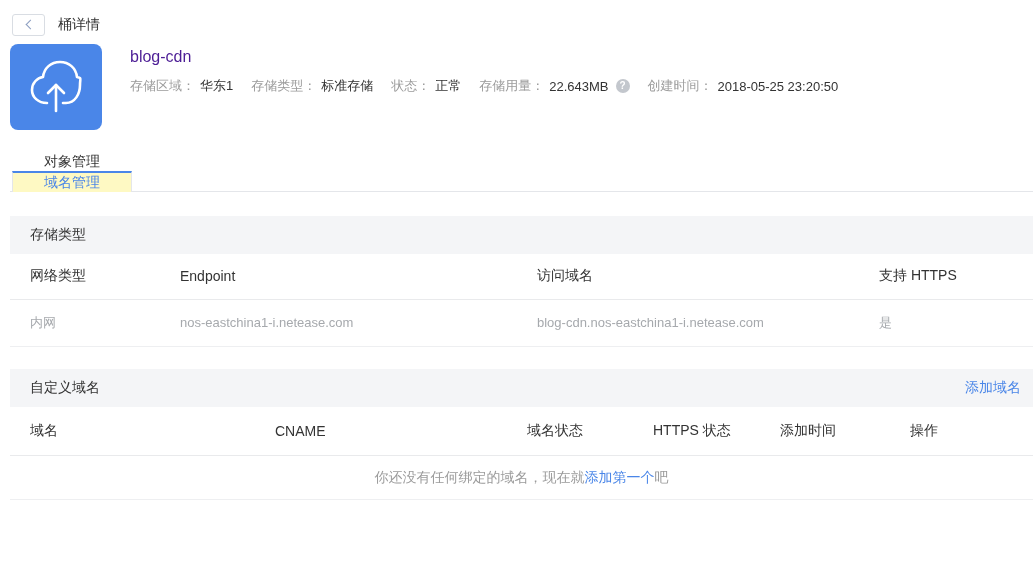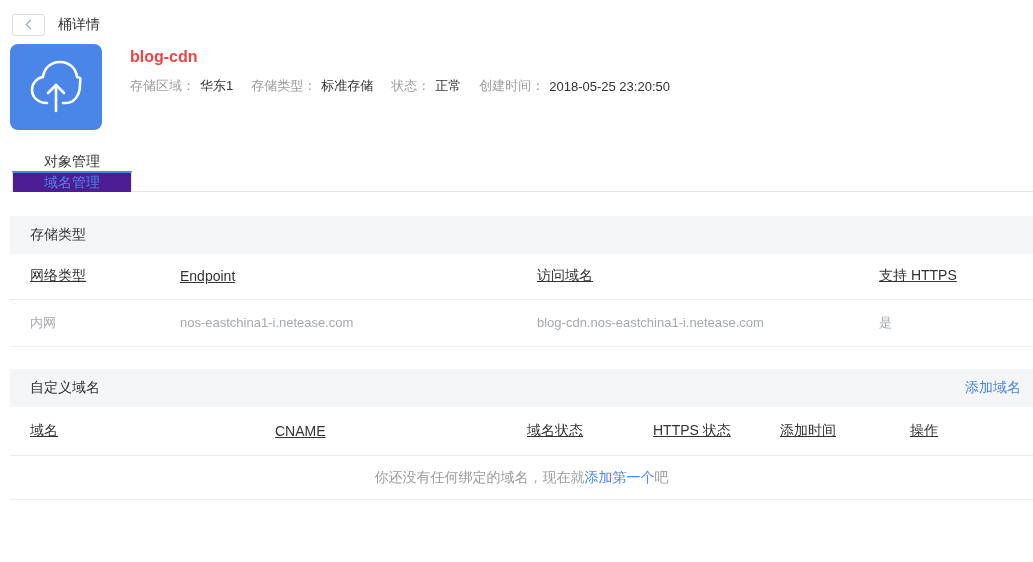--- a/index.html
+++ b/index.html
@@ -26,21 +26,21 @@
   }
   .topbar-title { margin-left: 13px; font-size: 14px; color: #333; }
 
   
   .bucket-header { display: flex; margin: 4px 0 0 10px; }
   .bucket-icon {
     width: 92px; height: 86px; background: #4a86e8; border-radius: 8px;
     display: flex; align-items: center; justify-content: center; flex-shrink: 0;
   }
   .bucket-meta { margin-left: 28px; padding-top: 2px; }
-  .bucket-name { font-size: 16px; font-weight: bold; color: #ef4444; line-height: 22px; }
+  .bucket-name { font-size: 16px; font-weight: normal; color: #4c1d95; line-height: 22px; }
   .info-row { margin-top: 9px; font-size: 13px; display: flex; align-items: center; white-space: nowrap; }
   .info-item { margin-right: 18px; display: flex; align-items: center; }
   .info-label { color: #9b9b9b; margin-right: 5px; }
   .info-value { color: #333; }
   .help-icon {
     display: inline-flex; align-items: center; justify-content: center;
     width: 14px; height: 14px; border-radius: 50%;
     background: #c3c7cd; color: #fff; font-size: 10px; font-weight: bold;
     margin-left: 7px; cursor: pointer; line-height: 1;
   }
@@ -51,39 +51,39 @@
     border-bottom: 1px solid #e4e6ea; height: 41px;
     padding-left: 2px;
     flex-direction: column;
   }
   .tab {
     width: 120px; height: 41px; display: flex; align-items: center; justify-content: center;
     font-size: 14px; color: #333; cursor: pointer; position: relative;
     border: 1px solid transparent; border-bottom: none; background: transparent;
   }
   .tab.active {
-    color: #4a86e8; background: #4c1d95;
+    color: #4a86e8; background: #fef9c3;
     border-color: #e4e6ea;
     border-top: 2px solid #4a86e8;
     margin-bottom: -1px; height: 42px;
   }
 
   
   .content { margin: 0 0 0 10px; }
   .section-bar {
     background: #f4f5f7; height: 38px; margin-top: 24px;
     display: flex; align-items: center; justify-content: space-between;
     padding: 0 12px 0 20px; font-size: 14px; color: #333;
   }
   .section-bar.second { margin-top: 22px; }
   .link { color: #4a86e8; text-decoration: none; font-size: 14px; cursor: pointer; }
 
   table { width: 100%; border-collapse: collapse; table-layout: fixed; }
   th, td { text-align: left; font-weight: normal; vertical-align: middle; padding: 0; }
-  th { color: #333; font-size: 14px; height: 45px; border-bottom: 1px solid #e9eaec; text-decoration: underline; }
+  th { color: #333; font-size: 14px; height: 45px; border-bottom: 1px solid #e9eaec; }
   td { color: #a6a9ad; font-size: 13px; height: 47px; border-bottom: 1px solid #eeeff1; }
   th:first-child, td:first-child { padding-left: 20px; }
   .custom-table th { height: 49px; }
   .empty-cell {
     text-align: center; color: #9b9b9b; font-size: 14px; height: 44px;
   }
 </style>
 </head>
 <body>
 
@@ -119,20 +119,25 @@
       </span>
       <span class="info-item">
         <span class="info-label">存储类型：</span>
         <span class="info-value">标准存储</span>
       </span>
       <span class="info-item">
         <span class="info-label">状态：</span>
         <span class="info-value">正常</span>
       </span>
       <span class="info-item">
+        <span class="info-label">存储用量：</span>
+        <span class="info-value">22.643MB</span>
+        <span class="help-icon">?</span>
+      </span>
+      <span class="info-item">
         <span class="info-label">创建时间：</span>
         <span class="info-value">2018-05-25 23:20:50</span>
       </span>
     </div>
   </div>
 </div>
 
 <div class="tabs">
   <div class="tab">对象管理</div>
   <div class="tab active">域名管理</div>

